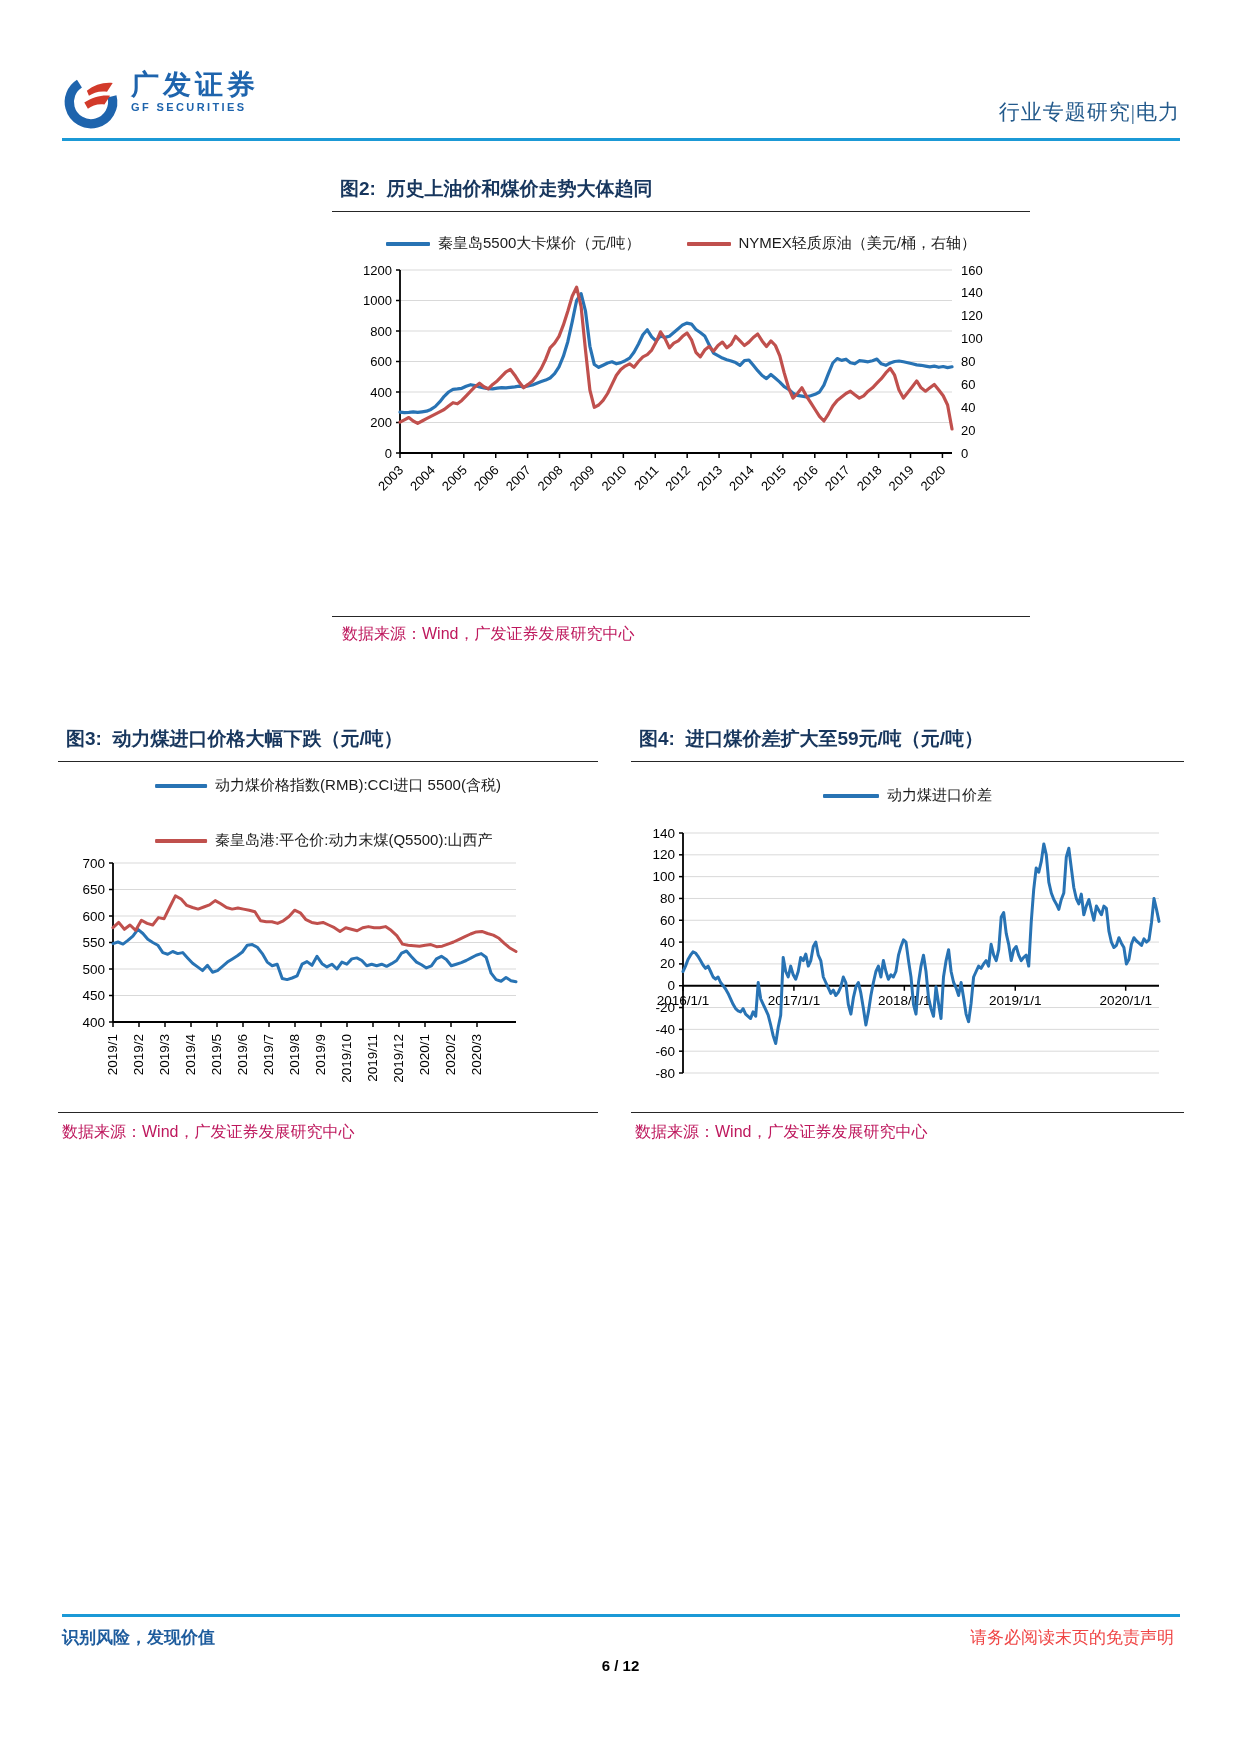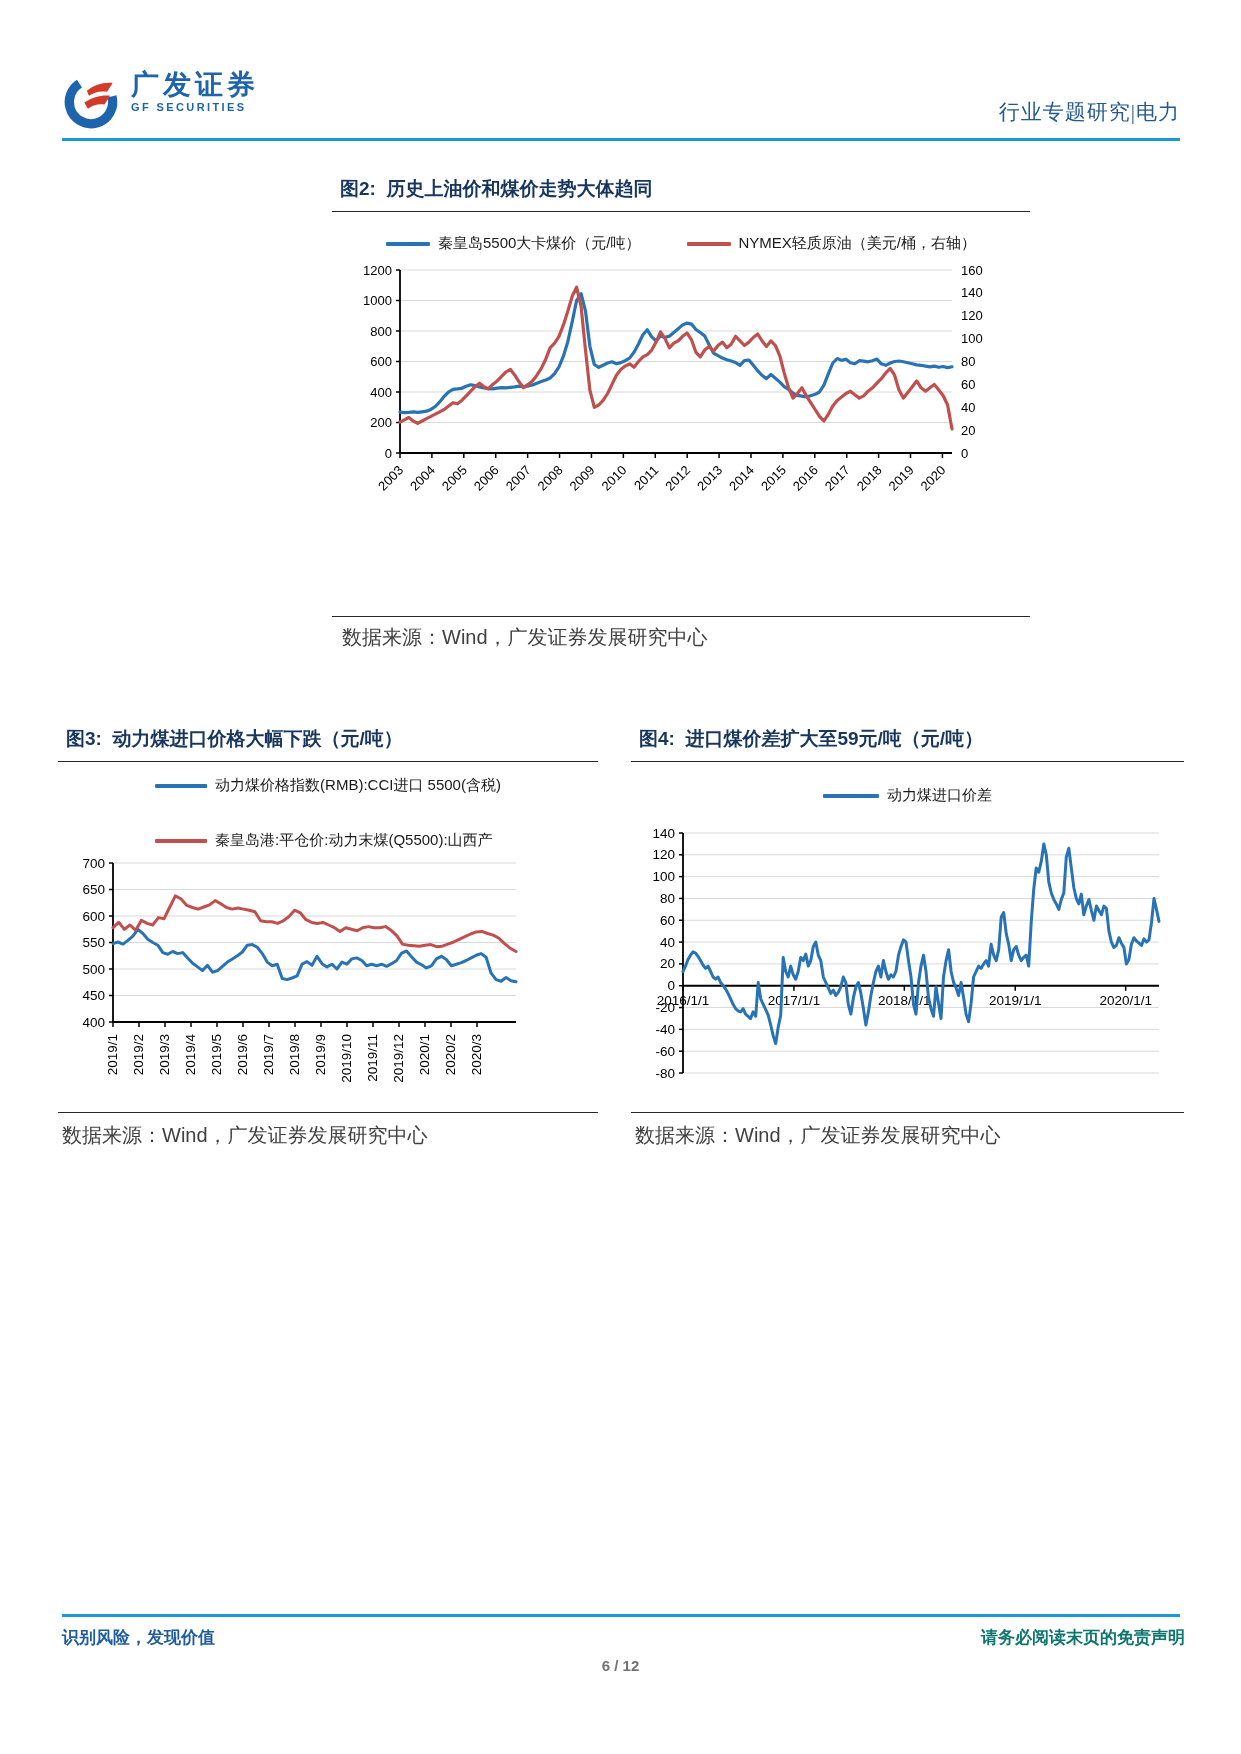--- a/index.html
+++ b/index.html
@@ -11,21 +11,21 @@
   .logo-cn{font-size:28px;font-weight:bold;color:#1e64ad;letter-spacing:4px;line-height:30px;}
   .logo-en{font-size:11px;font-weight:bold;color:#1e64ad;letter-spacing:2.4px;line-height:14px;}
   .header-right{right:61px;top:98px;font-size:21px;color:#235a8c;letter-spacing:1px;font-family:Liberation Serif, serif;}
   .rule{height:3px;background:#1b99d6;}
   .header-rule{left:62px;top:138px;width:1118px;}
   
   .fig{position:absolute;}
   .fig-title{position:absolute;left:8px;top:4px;font-size:19px;font-weight:bold;color:#17365d;white-space:pre;}
   .fig-titleline{position:absolute;left:0;right:0;top:39px;height:1px;background:#262626;}
   .fig-botline{position:absolute;left:0;right:0;height:1px;background:#262626;}
-  .fig-source{position:absolute;font-size:20px;color:#404040;white-space:pre;}
+  .fig-source{position:absolute;font-size:16px;color:#be185d;white-space:pre;}
   .legend{position:absolute;display:flex;justify-content:center;align-items:center;}
   .leg-item{display:flex;align-items:center;font-size:15px;color:#1a1a1a;white-space:pre;}
   .swatch{display:inline-block;width:44px;height:4px;margin-right:8px;border-radius:1px;}
   .legend-col{position:absolute;left:50%;transform:translateX(-50%);display:flex;flex-direction:column;gap:12px;}
   svg text{font-family:"Liberation Sans","DejaVu Sans",sans-serif;}
   
   .fig2{left:332px;top:172px;width:698px;height:475px;}
   .fig2 .legend{left:0;right:0;top:62px;gap:46px;}
   .fig2 svg{position:absolute;left:8px;top:88px;width:688px;height:260px;}
   .fig2 .fig-botline{top:444px;}
@@ -36,22 +36,22 @@
   .fig3 .fig-botline{top:390px;}
   .fig3 .fig-source{left:4px;top:400px;}
   .fig4{left:631px;top:722px;width:553px;height:442px;}
   .fig4 .legend{left:0;right:0;top:64px;}
   .fig4 svg{position:absolute;left:2px;top:103px;width:549px;height:290px;}
   .fig4 .fig-botline{top:390px;}
   .fig4 .fig-source{left:4px;top:400px;}
   
   .footer-rule{left:62px;top:1614px;width:1118px;}
   .footer-left{left:62px;top:1626px;font-size:17px;font-weight:700;color:#1e5c9d;}
-  .footer-right{right:56px;top:1626px;font-size:17px;font-weight:700;color:#0f766e;}
-  .page-num{left:0;right:0;top:1657px;text-align:center;font-size:15px;font-weight:bold;color:#737373;}
+  .footer-right{right:67px;top:1626px;font-size:17px;font-weight:400;color:#ef4444;}
+  .page-num{left:0;right:0;top:1657px;text-align:center;font-size:15px;font-weight:bold;color:#000000;}
 </style>
 </head>
 <body>
 
 <div class="page">
 
   <div class="abs logo">
     <svg width="62" height="62" viewBox="0 0 60 60">
       <circle cx="30" cy="31" r="21" fill="none" stroke="#1e64ad" stroke-width="9" stroke-dasharray="92 40" transform="rotate(-15 30 31)"></circle>
       <path d="M26 20 C33 14.5, 42 11.5, 51 12.5 L45.5 21 C38 20, 32 22, 28 25 Z" fill="#d23a2a"></path>

